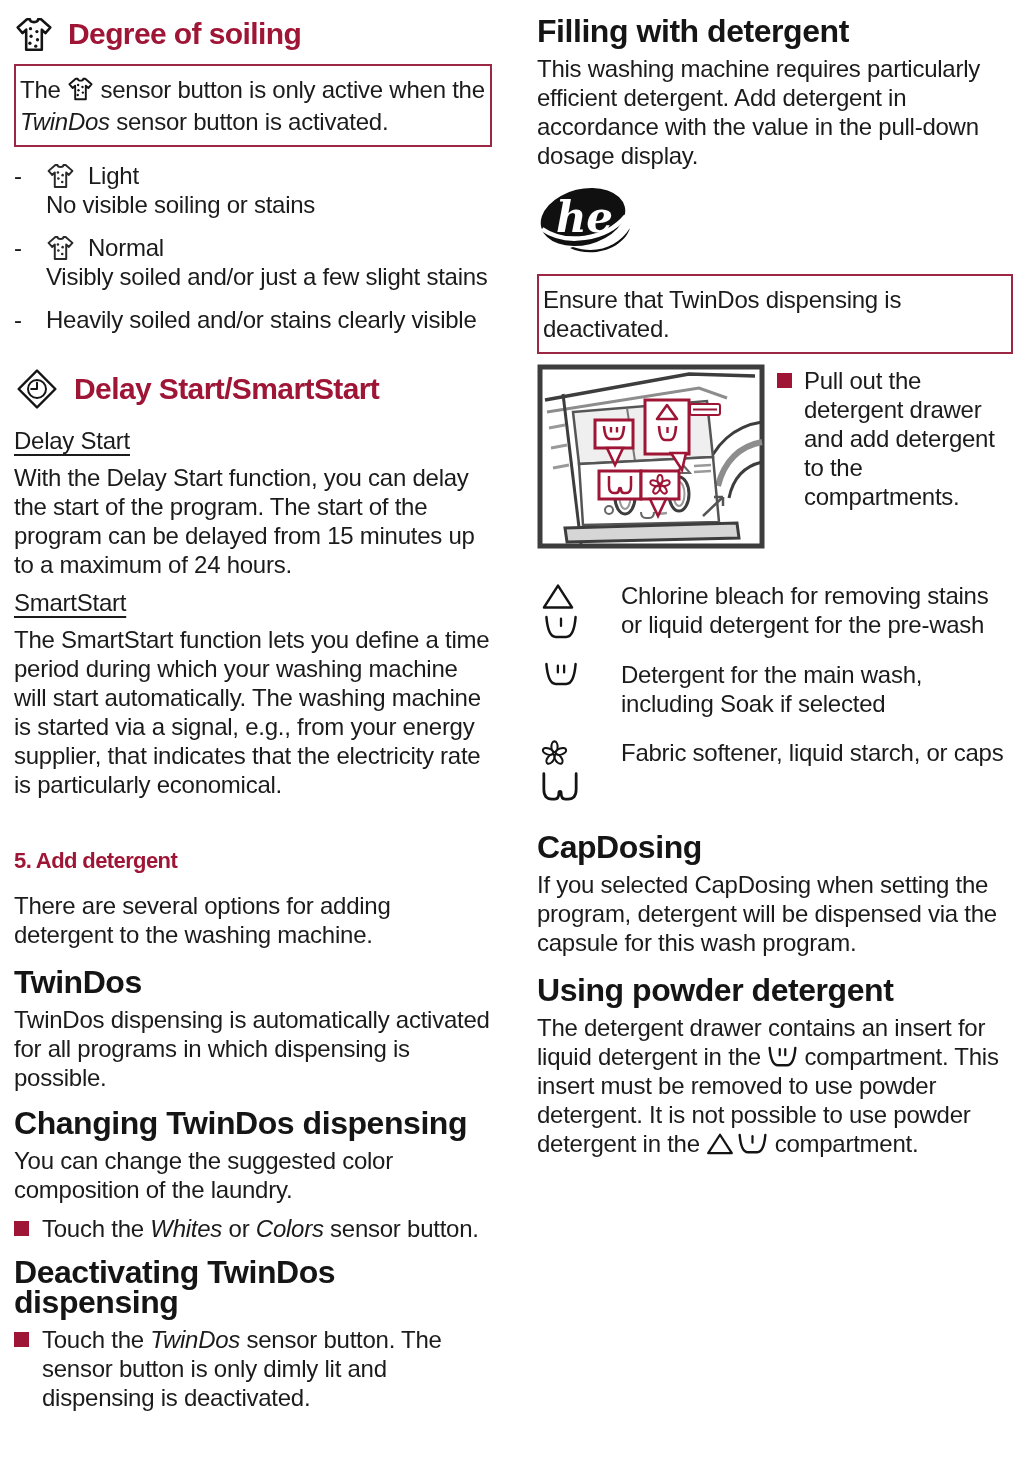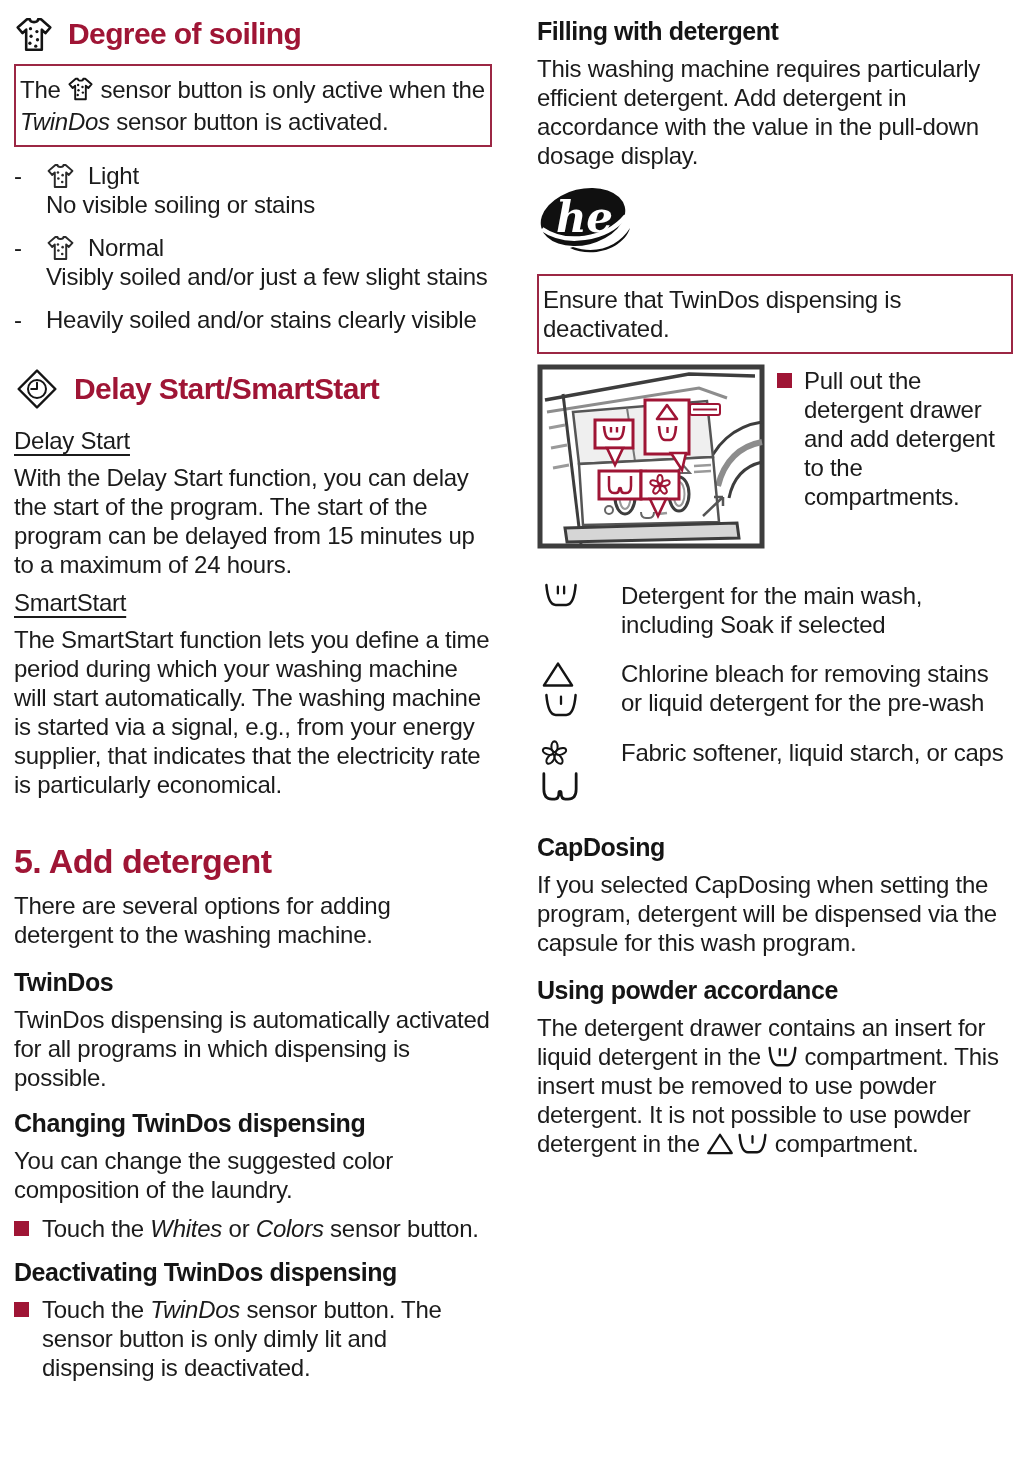--- a/index.html
+++ b/index.html
@@ -22,25 +22,25 @@
 
   .section-head {
     display: flex; align-items: center; gap: 14px;
     color: var(--accent); font-weight: bold;
     font-size: 30px; line-height: 36px; letter-spacing: -0.6px;
   }
   .section-head .hicon { flex: none; display: inline-flex; }
 
   .num-head {
     color: var(--accent); font-weight: bold;
-    font-size: 34px; line-height: 36px; letter-spacing: -0.6px;
+    font-size: 22px; line-height: 36px; letter-spacing: -0.6px;
     margin-top: 44px;
   }
 
-  .subhead { font-weight: bold; font-size: 25px; line-height: 30px; letter-spacing: -0.45px; color: #151515; }
+  .subhead { font-weight: bold; font-size: 32px; line-height: 30px; letter-spacing: -0.45px; color: #151515; }
   .underlined { text-decoration: underline; text-underline-offset: 5px; text-decoration-thickness: 1.5px; }
 
   .note-box { border: 2px solid var(--boxborder); padding: 9px 4px; margin-top: 12px; }
 
   p.body { margin-top: 8px; }
 
   .soil-list { margin-top: 4px; }
   .soil-item { display: flex; margin-top: 14px; }
   .soil-dash { width: 32px; flex: none; }
   .soil-body { flex: 1; }
@@ -278,39 +278,39 @@
     <div class="pull-bullet">
       <span class="bullet-sq"></span>
       <span class="pull-text">Pull out the detergent drawer and add detergent to the compartments.</span>
     </div>
   </div>
 
   <div class="sym-list">
 
     <div class="sym-row">
       <span class="sym-icons">
-        <svg width="40" height="25" viewBox="0 0 32 24">
-            <path d="M2,2 C3,14 5.5,21 11,21 L21,21 C26.5,21 29,14 30,2" fill="none" stroke="#141414" stroke-width="2.4" stroke-linecap="round"></path>
-            <path d="M13,3.5 L13,10 M19,3.5 L19,10" stroke="#141414" stroke-width="2.2" stroke-linecap="round"></path>
-          </svg>
-      </span>
-      <span class="sym-text">Detergent for the main wash, including Soak if selected</span>
-    </div>
-
-    <div class="sym-row">
-      <span class="sym-icons">
         <svg width="34" height="27" viewBox="0 0 32 26">
             <path d="M16,2.5 L29.5,23.5 L2.5,23.5 Z" fill="none" stroke="#141414" stroke-width="2.4" stroke-linejoin="round"></path>
           </svg>
         <svg width="40" height="25" viewBox="0 0 32 24">
             <path d="M2,2 C3,14 5.5,21 11,21 L21,21 C26.5,21 29,14 30,2" fill="none" stroke="#141414" stroke-width="2.4" stroke-linecap="round"></path>
             <path d="M16,3.5 L16,10.5" stroke="#141414" stroke-width="2.2" stroke-linecap="round"></path>
           </svg>
       </span>
       <span class="sym-text">Chlorine bleach for removing stains or liquid detergent for the pre-wash</span>
+    </div>
+
+    <div class="sym-row">
+      <span class="sym-icons">
+        <svg width="40" height="25" viewBox="0 0 32 24">
+            <path d="M2,2 C3,14 5.5,21 11,21 L21,21 C26.5,21 29,14 30,2" fill="none" stroke="#141414" stroke-width="2.4" stroke-linecap="round"></path>
+            <path d="M13,3.5 L13,10 M19,3.5 L19,10" stroke="#141414" stroke-width="2.2" stroke-linecap="round"></path>
+          </svg>
+      </span>
+      <span class="sym-text">Detergent for the main wash, including Soak if selected</span>
     </div>
 
     <div class="sym-row">
       <span class="sym-icons">
         <svg width="27" height="27" viewBox="0 0 26 26">
           <g fill="none" stroke="#141414" stroke-width="2">
             <ellipse cx="13" cy="6.5" rx="3" ry="5.2"></ellipse>
             <ellipse cx="13" cy="6.5" rx="3" ry="5.2" transform="rotate(72 13 13)"></ellipse>
             <ellipse cx="13" cy="6.5" rx="3" ry="5.2" transform="rotate(144 13 13)"></ellipse>
             <ellipse cx="13" cy="6.5" rx="3" ry="5.2" transform="rotate(216 13 13)"></ellipse>
@@ -321,21 +321,21 @@
             <path d="M2,1.5 L2,15 C2,22 5.5,23.5 9,23.5 L11.5,23.5 C14.5,23.5 15,20.5 15,18.5 C15,16.3 17,16.3 17,18.5 C17,20.5 17.5,23.5 20.5,23.5 L23,23.5 C26.5,23.5 30,22 30,15 L30,1.5" fill="none" stroke="#141414" stroke-width="2.4" stroke-linecap="round"></path>
           </svg>
       </span>
       <span class="sym-text">Fabric softener, liquid starch, or caps</span>
     </div>
   </div>
 
   <div class="subhead" style="margin-top:30px;">CapDosing</div>
   <p class="body">If you selected CapDosing when setting the program, detergent will be dispensed via the capsule for this wash program.</p>
 
-  <div class="subhead mt18">Using powder accordance</div>
+  <div class="subhead mt18">Using powder detergent</div>
   <p class="body">
     <span>The detergent drawer contains an insert for liquid detergent in the </span><svg class="inline-icon" width="31" height="22" viewBox="0 0 32 24">
         <path d="M2,2 C3,14 5.5,21 11,21 L21,21 C26.5,21 29,14 30,2" fill="none" stroke="#141414" stroke-width="2.6" stroke-linecap="round"></path>
         <path d="M13,3.5 L13,10 M19,3.5 L19,10" stroke="#141414" stroke-width="2.4" stroke-linecap="round"></path>
       </svg><span> compartment. This insert must be removed to use powder detergent. It is not possible to use powder detergent in the </span><svg class="inline-icon" width="28" height="23" viewBox="0 0 32 26">
         <path d="M16,3 L29.5,24 L2.5,24 Z" fill="none" stroke="#141414" stroke-width="2.6" stroke-linejoin="round"></path>
       </svg><svg class="inline-icon inline-gap" width="31" height="22" viewBox="0 0 32 24">
         <path d="M2,2 C3,14 5.5,21 11,21 L21,21 C26.5,21 29,14 30,2" fill="none" stroke="#141414" stroke-width="2.6" stroke-linecap="round"></path>
         <path d="M16,3.5 L16,10.5" stroke="#141414" stroke-width="2.4" stroke-linecap="round"></path>
       </svg><span> compartment.</span>

